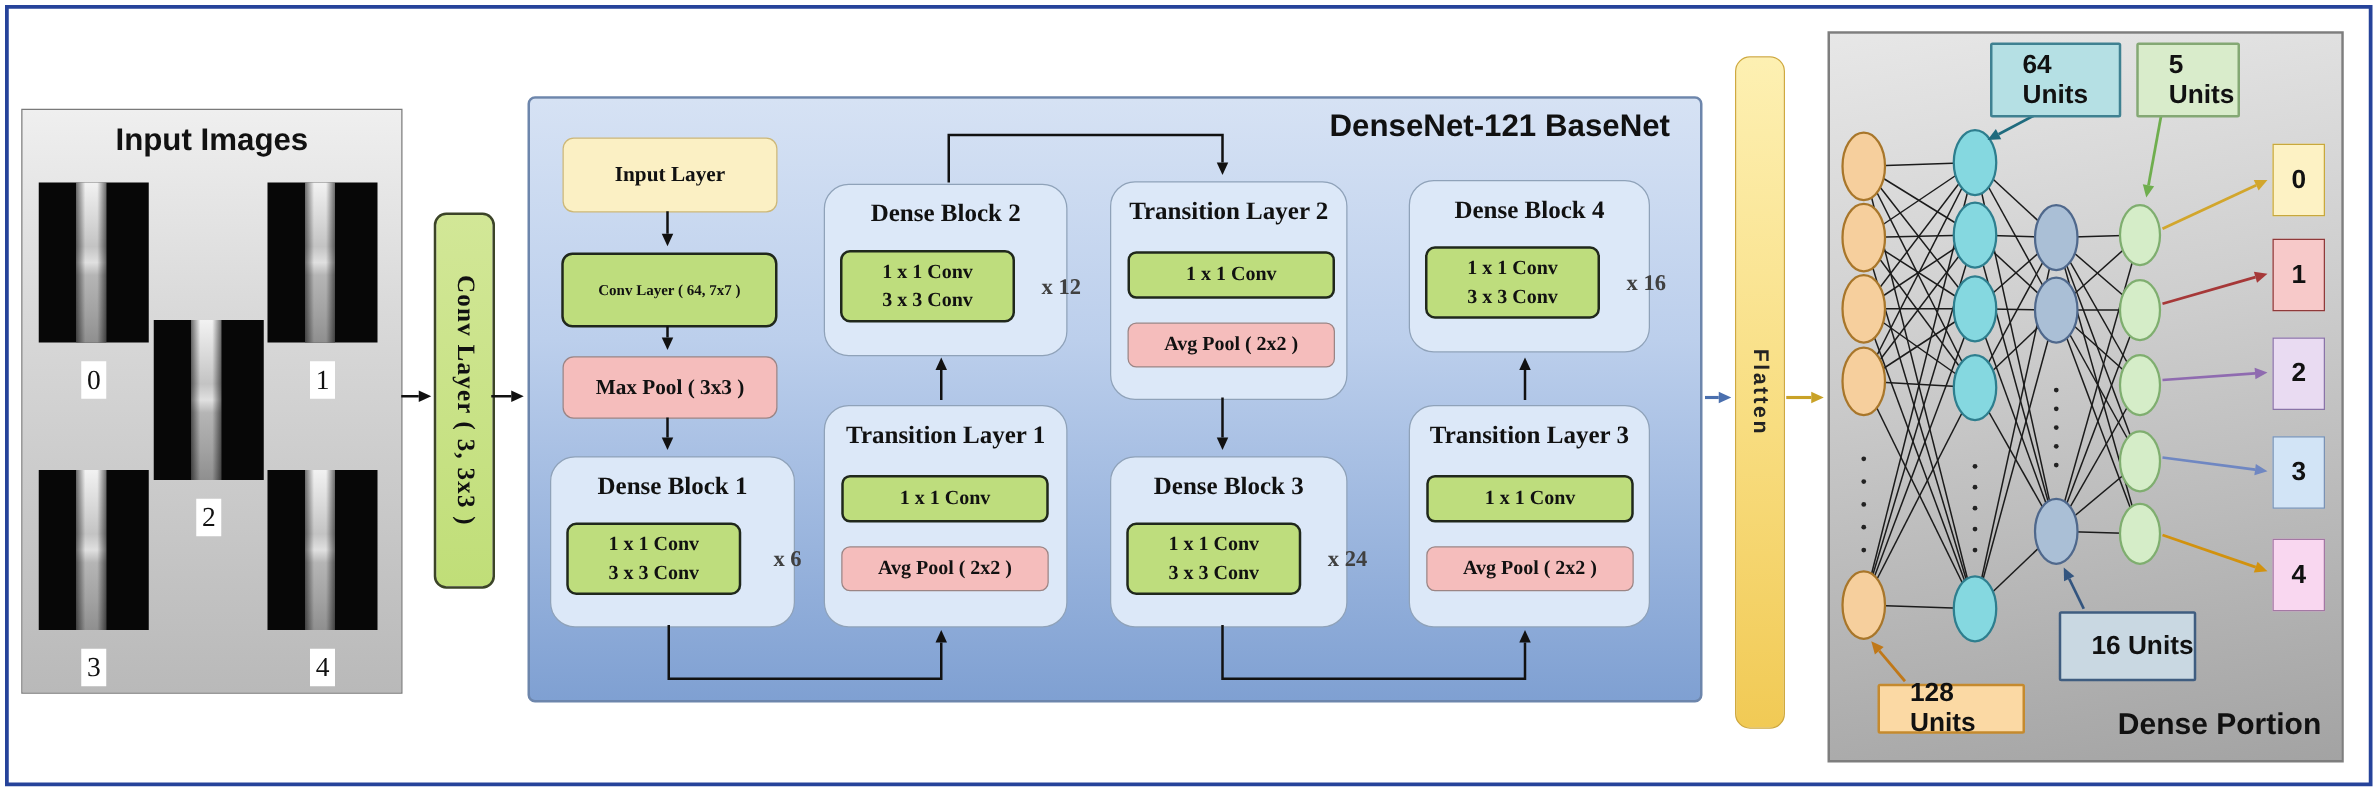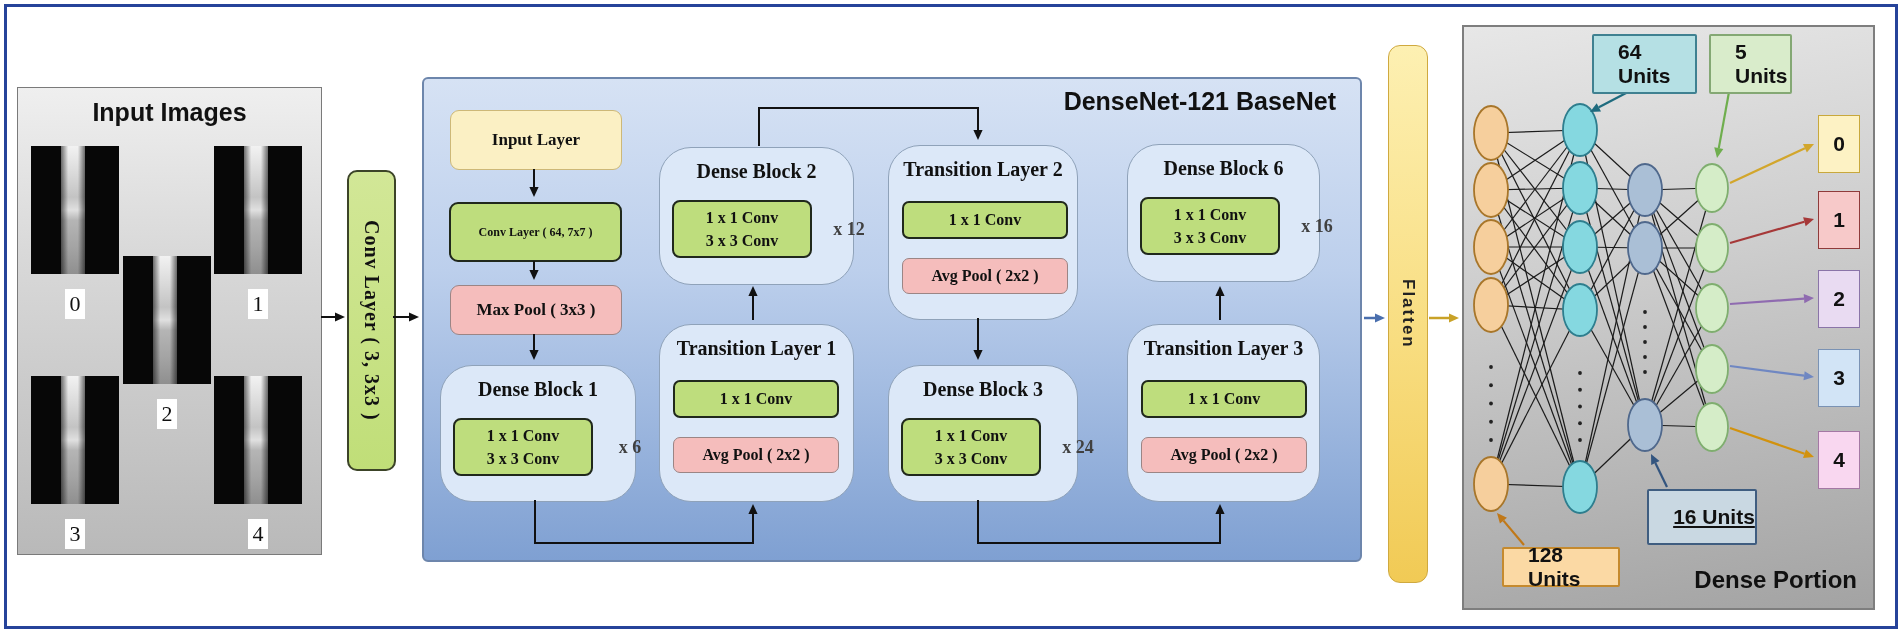--- a/index.html
+++ b/index.html
@@ -36,21 +36,21 @@
     background:linear-gradient(180deg,#d6e2f4 0%,#bccfec 40%,#7fa0d2 100%);
     border:2px solid #6d86ac;border-radius:6px;box-sizing:border-box;}
   .dn-title{position:absolute;top:8px;right:24px;
     font:700 25px "Liberation Sans",sans-serif;color:#111;}
   .box{position:absolute;box-sizing:border-box;display:flex;align-items:center;justify-content:center;
     text-align:center;font:700 17px "Liberation Serif",serif;color:#111;white-space:nowrap;}
   .cream{background:#fbf0c4;border:1.5px solid #cdb878;border-radius:9px;}
   .greenbx{background:#bedd7d;border:2.5px solid #20281c;border-radius:9px;}
   .pinkbx{background:#f5bdbc;border:1.5px solid #9b8585;border-radius:9px;}
   .container{position:absolute;box-sizing:border-box;background:#dce8f8;
-    border:1.5px solid #8fa2b9;border-radius:32px;}
+    border:1.5px solid #8fa2b9;border-radius:20px;}
   .blk-title{margin-top:12px;text-align:center;font:700 20px "Liberation Serif",serif;color:#111;}
   .green2{position:absolute;left:12px;top:52px;width:140px;height:58px;box-sizing:border-box;
     background:#bedd7d;border:2px solid #20281c;border-radius:8px;
     display:flex;flex-direction:column;align-items:center;justify-content:center;
     font:700 16px "Liberation Serif",serif;color:#111;line-height:1.45;}
   .rep{position:absolute;left:170px;top:52px;width:38px;height:58px;
     display:flex;align-items:center;justify-content:center;
     font:700 18px "Liberation Serif",serif;color:#404040;}
   .green1{position:absolute;left:13px;top:55px;width:166px;height:38px;box-sizing:border-box;
     background:#bedd7d;border:2px solid #20281c;border-radius:7px;
@@ -159,21 +159,21 @@
     <div class="container" style="left:464px;top:286px;width:190px;height:137px">
       <div class="blk-title">Dense Block 3</div>
       <div class="green2">
         <div>1 x 1 Conv</div>
         <div>3 x 3 Conv</div>
       </div>
       <div class="rep">x 24</div>
     </div>
 
     <div class="container" style="left:703px;top:65px;width:193px;height:138px">
-      <div class="blk-title">Dense Block 6</div>
+      <div class="blk-title">Dense Block 4</div>
       <div class="green2">
         <div>1 x 1 Conv</div>
         <div>3 x 3 Conv</div>
       </div>
       <div class="rep">x 16</div>
     </div>
 
     <div class="container" style="left:703px;top:245px;width:193px;height:178px">
       <div class="blk-title">Transition Layer 3</div>
       <div class="green1">1 x 1 Conv</div>
@@ -181,21 +181,21 @@
     </div>
   </div>
 
   <div class="flatten">
     <span class="vtext2">Flatten</span>
   </div>
 
   <div class="dp-panel">
     <div class="ulabel" style="left: 128px; top: 7px; width: 105px; height: 60px; background: rgb(181, 224, 228); border-color: rgb(63, 129, 145);">64 Units</div>
     <div class="ulabel" style="left: 245px; top: 7px; width: 83px; height: 60px; background: rgb(217, 236, 203); border-color: rgb(132, 168, 116);">5 Units</div>
-    <div class="ulabel" style="left: 183px; top: 462px; width: 110px; height: 56px; background: rgb(201, 216, 226); border-color: rgb(63, 93, 128); text-decoration: underline;">16 Units</div>
+    <div class="ulabel" style="left: 183px; top: 462px; width: 110px; height: 56px; background: rgb(201, 216, 226); border-color: rgb(63, 93, 128);">16 Units</div>
     <div class="ulabel" style="left: 38px; top: 520px; width: 118px; height: 40px; background: rgb(251, 217, 164); border-color: rgb(197, 138, 46);">128 Units</div>
 
     <div class="obox" style="top: 88px; background: rgb(253, 242, 196); border-color: rgb(200, 168, 60);">0</div>
     <div class="obox" style="top: 164px; background: rgb(247, 201, 201); border-color: rgb(143, 58, 58);">1</div>
     <div class="obox" style="top: 243px; background: rgb(233, 219, 242); border-color: rgb(138, 116, 168);">2</div>
     <div class="obox" style="top: 322px; background: rgb(210, 228, 246); border-color: rgb(122, 146, 180);">3</div>
     <div class="obox" style="top: 404px; background: rgb(249, 215, 240); border-color: rgb(164, 120, 164);">4</div>
 
     <div class="dp-title">Dense Portion</div>
   </div>

